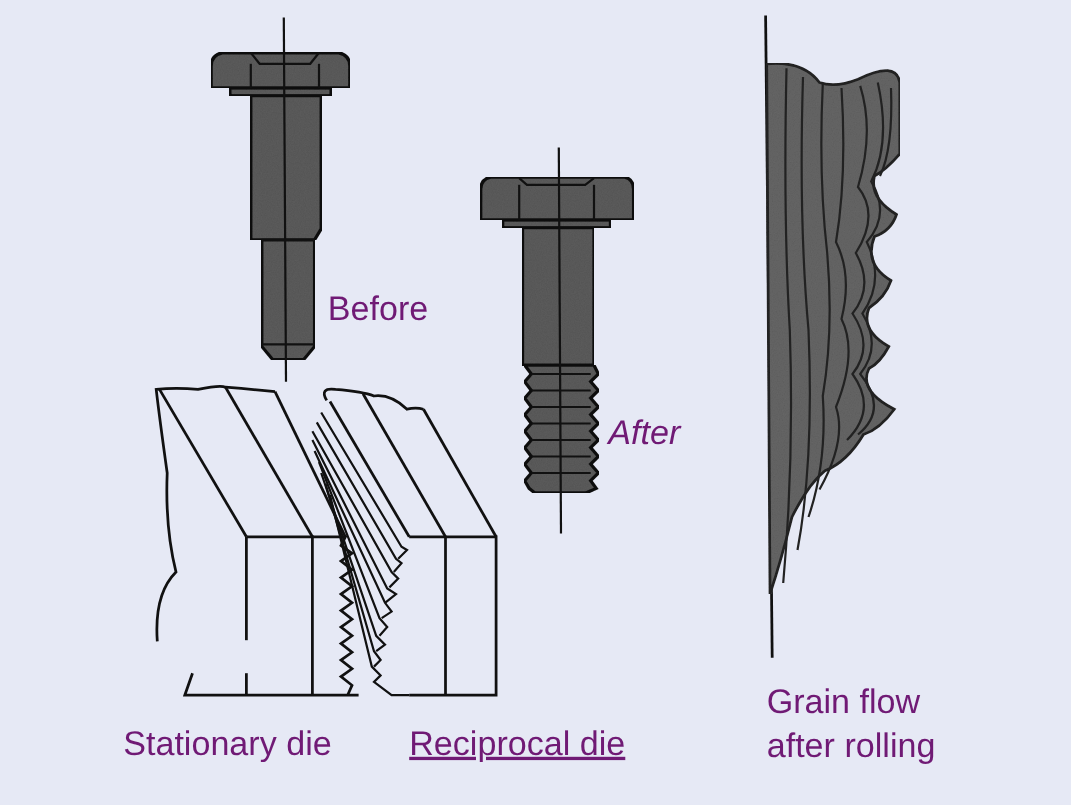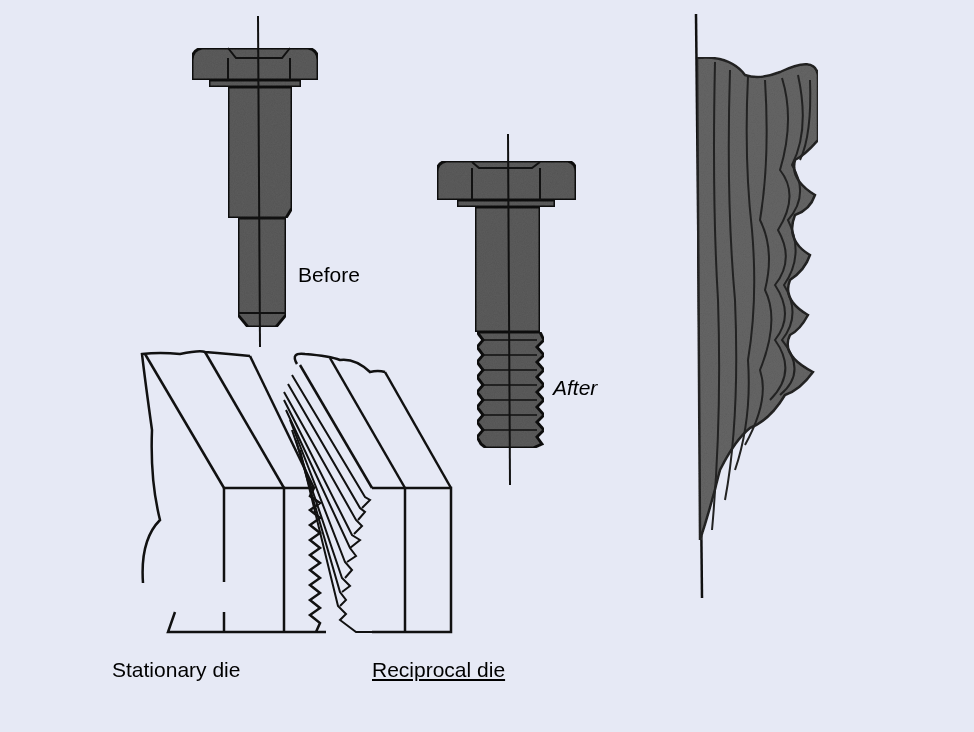--- a/index.html
+++ b/index.html
@@ -1,18 +1,18 @@
 <!DOCTYPE html>
 <html><head>
 <meta charset="utf-8">
 <style>
   html, body { margin:0; padding:0; }
   body { width:974px; height:732px; background:#e6e9f5; overflow:hidden; position:relative; font-family:"Liberation Sans", sans-serif; }
   svg.diagram { position:absolute; left:0; top:0; }
-  .label { position:absolute; color:#000000; font-size:21px; line-height:1.2; white-space:nowrap; }
+  .label { position:absolute; color:#701a75; font-size:31px; line-height:1.2; white-space:nowrap; }
   #lbl-before { left:298px; top:262px; }
   #lbl-after { left:553px; top:375px;font-style:italic; }
   #lbl-stationary { left:112px; top:657px;text-align:right; }
   #lbl-reciprocal { left:372px; top:657px;text-decoration:underline; }
   #lbl-grain { left:697px; top:618px; line-height:40px; }
 </style>
 </head>
 <body>
 
 <svg class="diagram" width="974" height="732" viewBox="0 0 974 732">
@@ -106,13 +106,15 @@
       <path d="M810,80 Q812,135 800,160"></path>
     </g>
   </g>
 </svg>
 
 <div class="label" id="lbl-before">Before</div>
 <div class="label" id="lbl-after">After</div>
 <div class="label" id="lbl-stationary">Stationary die</div>
 <div class="label" id="lbl-reciprocal">Reciprocal die</div>
 <div class="label" id="lbl-grain">
+  <div>Grain flow</div>
+  <div>after rolling</div>
 </div>
 
 </body></html>

